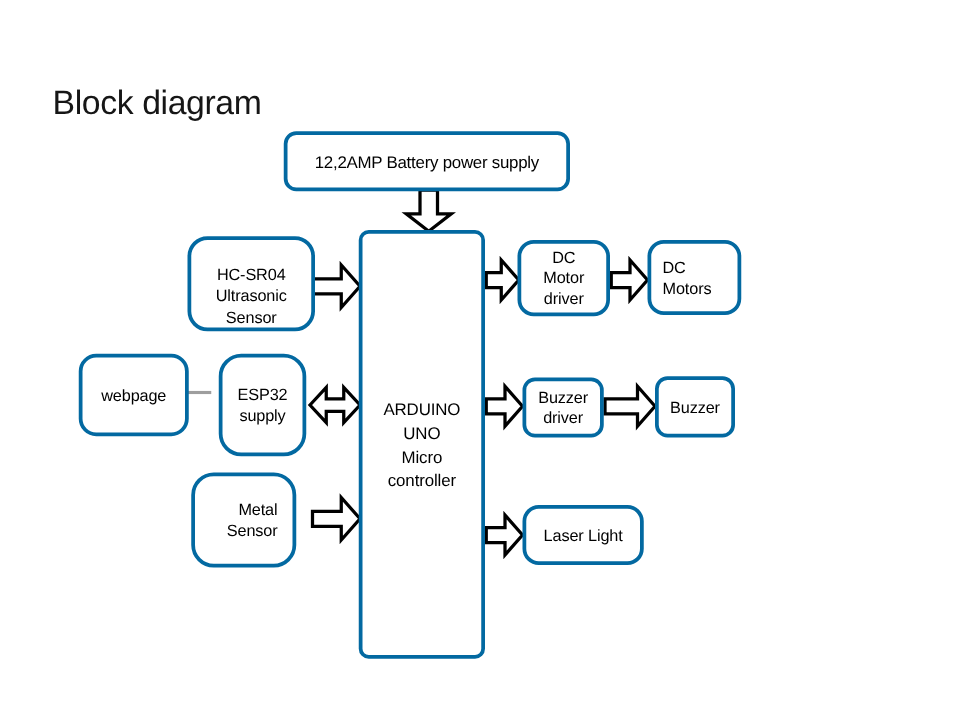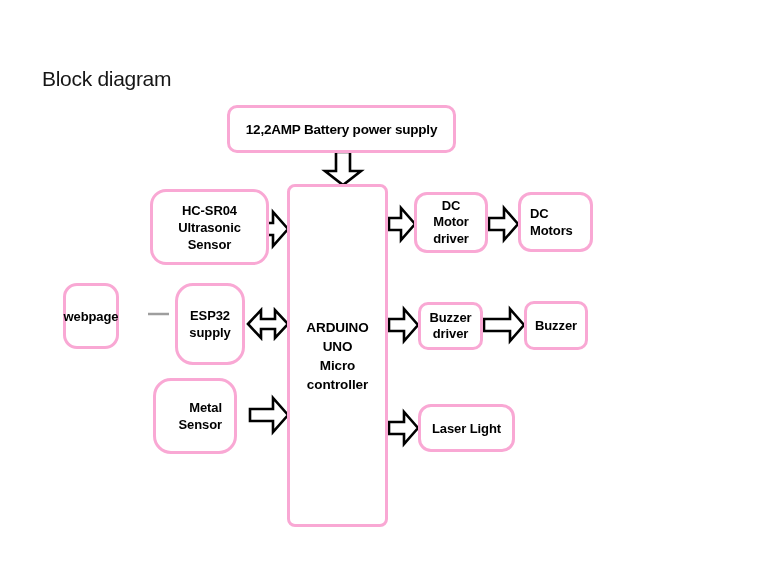--- a/index.html
+++ b/index.html
@@ -1,30 +1,30 @@
 <!DOCTYPE html>
 <html><head>
 <meta charset="utf-8">
 <style>
   html,body{margin:0;padding:0;background:#fff;}
   .stage{
     position:relative;width:768px;height:576px;background:#ffffff;overflow:hidden;
     font-family:"Liberation Sans","DejaVu Sans",sans-serif;color:#000;
   }
   .page-title{
-    position:absolute;left:42px;top:67px;font-size:21px;font-weight:400;
+    position:absolute;left:42px;top:67px;font-size:27px;font-weight:400;
     color:#161616;letter-spacing:-0.3px;white-space:nowrap;
   }
   .arrow-layer{position:absolute;left:0;top:0;width:768px;height:576px;}
   .arrow{fill:#ffffff;stroke:#000000;stroke-width:2.6;stroke-linejoin:miter;}
   .connector-line{stroke:#9e9e9e;stroke-width:2.5;}
   .node{
     position:absolute;box-sizing:border-box;background:#ffffff;
-    border:3px solid #f9a8d4;display:flex;align-items:center;justify-content:center;
-    font-weight:bold;text-align:center;
+    border:3px solid #0369a1;display:flex;align-items:center;justify-content:center;
+    font-weight:normal;text-align:center;
   }
   .node .label{white-space:pre-line;line-height:17px;font-size:13px;letter-spacing:-0.1px;}
   .node-battery .label{font-size:13.5px;letter-spacing:-0.2px;}
   .node-arduino .label{line-height:19px;font-size:13.5px;}
   .node-metal{justify-content:flex-end;text-align:right;padding-right:12px;}
   .node-dc-motors{justify-content:flex-start;text-align:left;padding-left:9px;}
   .node-dc-motor-driver .label{line-height:16.5px;}
   .node-buzzer-driver .label{line-height:16px;}
 </style>
 </head>
@@ -51,27 +51,27 @@
     <span class="label">12,2AMP Battery power supply</span>
   </div>
 
   <div class="node node-arduino" style="left:287px;top:184px;width:101px;height:343px;border-radius:8px;">
     <span class="label">ARDUINO
 UNO
 Micro
 controller</span>
   </div>
 
-  <div class="node node-hcsr04" style="left:150px;top:189px;width:119px;height:76px;border-radius:16px;">
+  <div class="node node-hcsr04" style="left:150px;top:189px;width:102px;height:76px;border-radius:16px;align-items:flex-end;">
     <span class="label">HC-SR04
 Ultrasonic
 Sensor</span>
   </div>
 
-  <div class="node node-webpage" style="left:63px;top:283px;width:56px;height:66px;border-radius:14px;">
+  <div class="node node-webpage" style="left:63px;top:283px;width:88px;height:66px;border-radius:14px;">
     <span class="label">webpage</span>
   </div>
 
   <div class="node node-esp32" style="left:175px;top:283px;width:70px;height:82px;border-radius:18px;">
     <span class="label">ESP32
 supply</span>
   </div>
 
   <div class="node node-metal" style="left:153px;top:378px;width:84px;height:76px;border-radius:18px;">
     <span class="label">Metal

